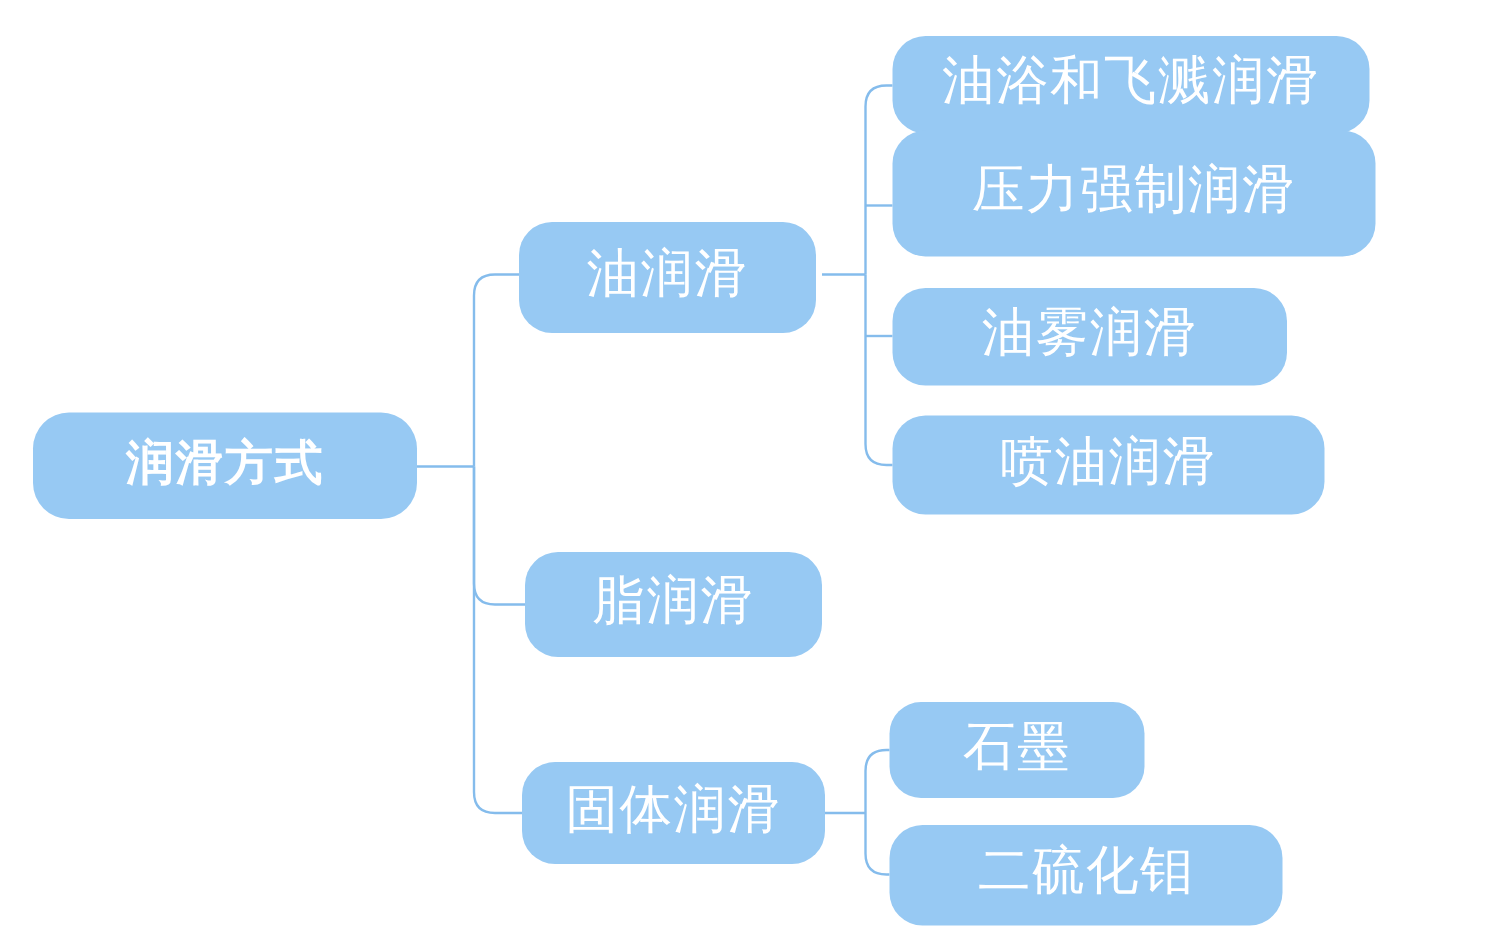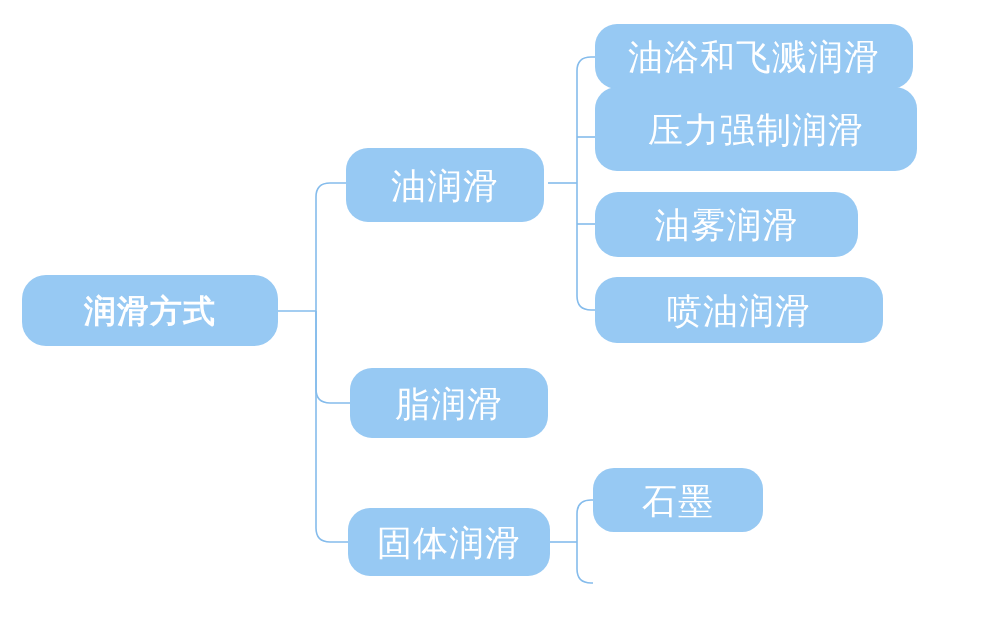--- a/index.html
+++ b/index.html
@@ -45,34 +45,35 @@
     border-radius: 22px;
     display: flex;
     align-items: center;
     justify-content: center;
     font-size: 35px;
     line-height: 1;
     white-space: nowrap;
     letter-spacing: 1px;
     box-sizing: border-box;
     cursor: default;
+    font-family: Liberation Mono, monospace;
   }
   .node.root {
     font-size: 32px;
     font-weight: 700;
     border-radius: 24px;
   }
   
   .n-root      { left: 22px;  top: 275px; width: 256px; height: 71px; }
   .n-oil       { left: 346px; top: 148px; width: 198px; height: 74px; }
   .n-grease    { left: 350px; top: 368px; width: 198px; height: 70px; }
   .n-solid     { left: 348px; top: 508px; width: 202px; height: 68px; }
   .n-oil-bath  { left: 595px; top: 24px;  width: 318px; height: 65px; }
   .n-pressure  { left: 595px; top: 87px; width: 322px; height: 84px; }
-  .n-oil-mist  { left: 595px; top: 192px; width: 263px; height: 65px; border-radius: 23px; }
+  .n-oil-mist  { left: 595px; top: 192px; width: 263px; height: 65px; }
   .n-oil-jet   { left: 595px; top: 277px; width: 288px; height: 66px; }
   .n-graphite  { left: 593px; top: 468px; width: 170px; height: 64px; border-radius: 21px; }
   .n-moly      { left: 593px; top: 550px; width: 262px; height: 67px; }
 </style>
 </head>
 <body>
 
 <div class="canvas">
 
   <svg class="connectors" viewBox="0 0 1002 629" aria-hidden="true">
@@ -122,14 +123,17 @@
   </div>
 
   <div class="node n-oil-jet">
     <span>喷油润滑</span>
   </div>
 
   <div class="node n-graphite">
     <span>石墨</span>
   </div>
 
+  <div class="node n-moly">
+    <span>二硫化钼</span>
+  </div>
 
 </div>
 
 </body></html>

